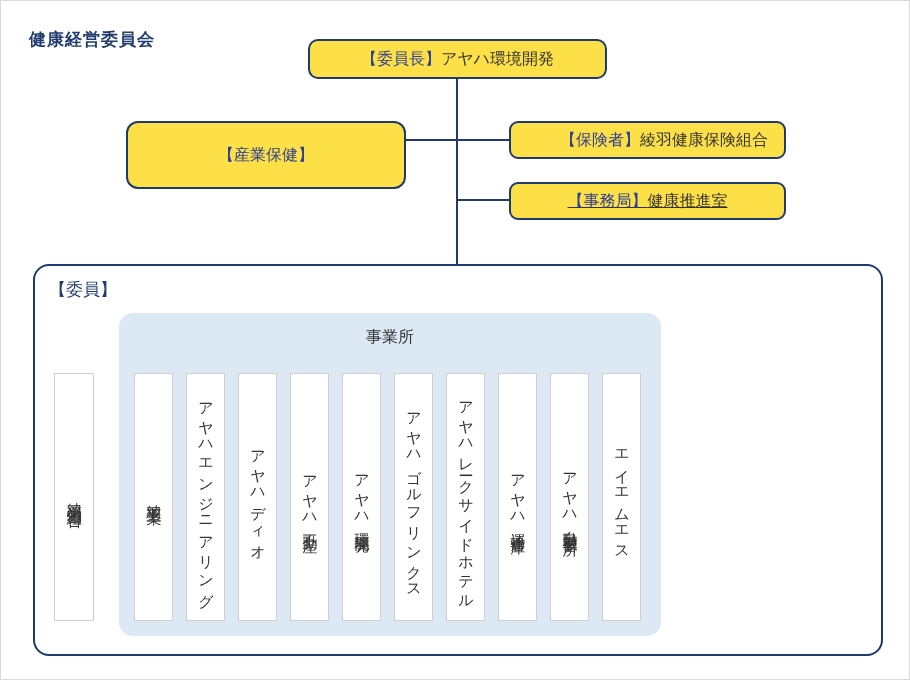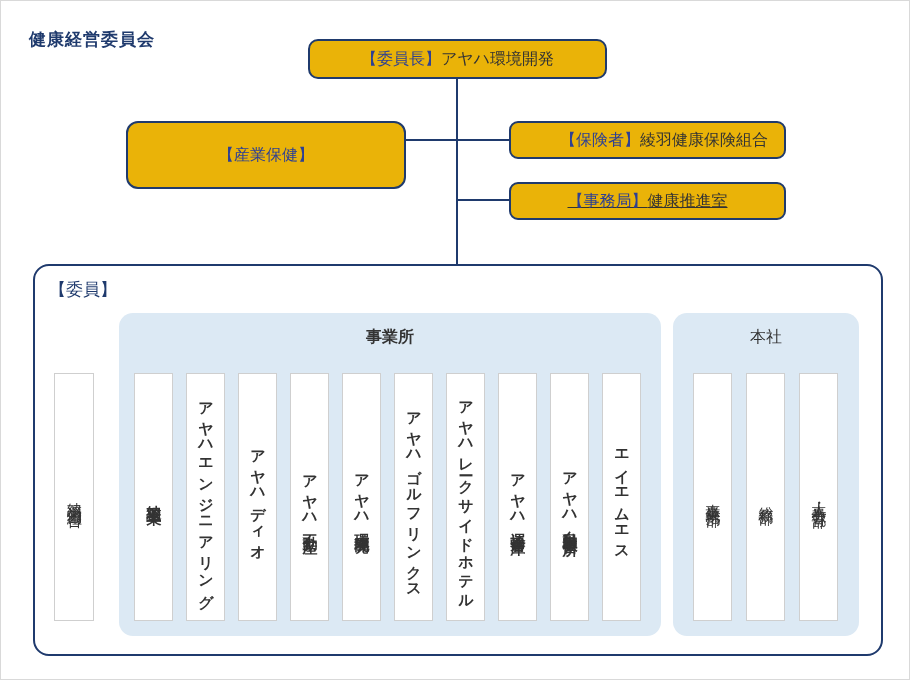--- a/index.html
+++ b/index.html
@@ -15,21 +15,21 @@
   .canvas{
     position:relative;width:910px;height:680px;background:#ffffff;
     border:1px solid var(--frame);overflow:hidden;
     font-family:"Liberation Sans","DejaVu Sans",sans-serif;color:var(--ink);
   }
   .page-title{
     position:absolute;left:28px;top:27px;font-size:17px;font-weight:bold;
     color:var(--navy);letter-spacing:1px;
   }
   .node{
-    position:absolute;background:#eab308;border:2px solid var(--navy);
+    position:absolute;background:#fde047;border:2px solid var(--navy);
     display:flex;align-items:center;justify-content:center;
     font-size:16px;color:var(--ink);white-space:nowrap;
   }
   .node .tag{color:var(--blue);}
   .node.two-line{flex-direction:column;line-height:1.55;align-items:center;}
   .chairman{left:307px;top:38px;width:299px;height:40px;border-radius:10px;}
   .occupational{left:125px;top:120px;width:280px;height:68px;border-radius:12px;}
   .insurer{left:508px;top:120px;width:277px;height:38px;border-radius:9px;padding-left:33px;}
   .secretariat{left:508px;top:181px;width:277px;height:38px;border-radius:9px;text-decoration:underline;}
   .line{position:absolute;background:var(--navy);}
@@ -38,21 +38,21 @@
   .h-line-2{left:456px;top:198px;width:52px;height:2px;}
   .members-box{
     position:absolute;left:32px;top:263px;width:850px;height:392px;
     background:#ffffff;border:2px solid var(--navy);border-radius:16px;
   }
   .members-label{
     position:absolute;left:48px;top:277px;font-size:17px;font-weight:400;
     color:var(--navy);
   }
   .group{position:absolute;background:var(--group-bg);border-radius:14px;}
-  .group-jigyosho{left:118px;top:312px;width:542px;height:323px;font-weight:bold;}
+  .group-jigyosho{left:118px;top:312px;width:542px;height:323px;}
   .group-honsha{left:672px;top:312px;width:186px;height:323px;}
   .group-header{padding-top:14px;text-align:center;font-size:16px;color:var(--ink);}
   .cols{position:absolute;top:60px;display:flex;justify-content:space-between;}
   .cols-jigyosho{left:15px;right:20px;}
   .cols-honsha{left:20px;right:21px;}
   .vcol{
     width:39px;height:248px;background:#ffffff;border:1px solid var(--col-border);
     display:flex;align-items:center;justify-content:center;
     writing-mode:vertical-rl;text-orientation:mixed;
     font-size:15px;color:var(--ink);letter-spacing:2px;white-space:nowrap;
@@ -103,22 +103,14 @@
       <div class="vcol">アヤハ不動産</div>
       <div class="vcol">アヤハ環境開発</div>
       <div class="vcol">アヤハゴルフリンクス</div>
       <div class="vcol">アヤハレークサイドホテル</div>
       <div class="vcol">アヤハ運輸倉庫</div>
       <div class="vcol">アヤハ自動車教習所</div>
       <div class="vcol">エイエムエス</div>
     </div>
   </div>
 
-  <div class="group group-honsha">
-    <div class="group-header">本社</div>
-    <div class="cols cols-honsha">
-      <div class="vcol">事業統括部</div>
-      <div class="vcol">総務部</div>
-      <div class="vcol">人事・教育部</div>
-    </div>
-  </div>
 
 </div>
 
 </body></html>

